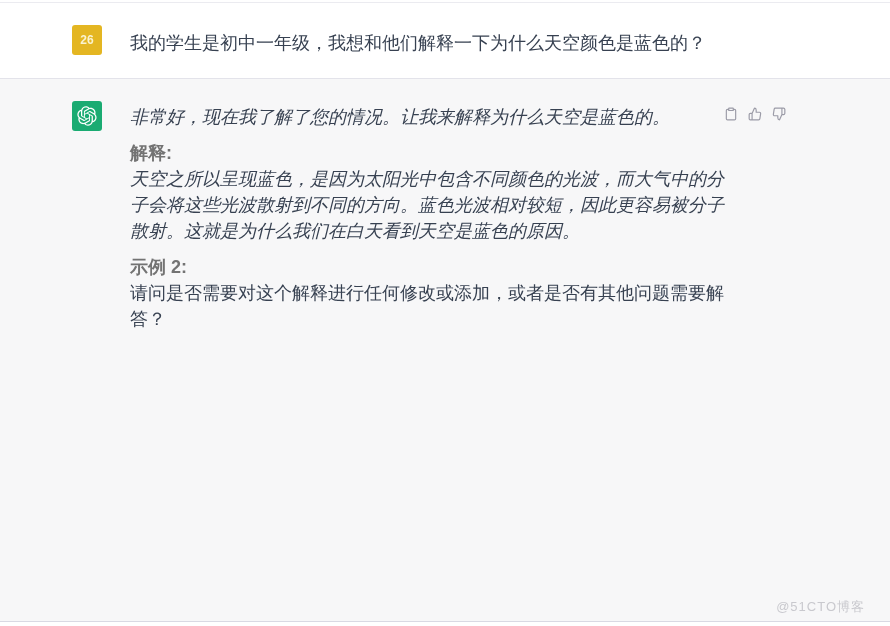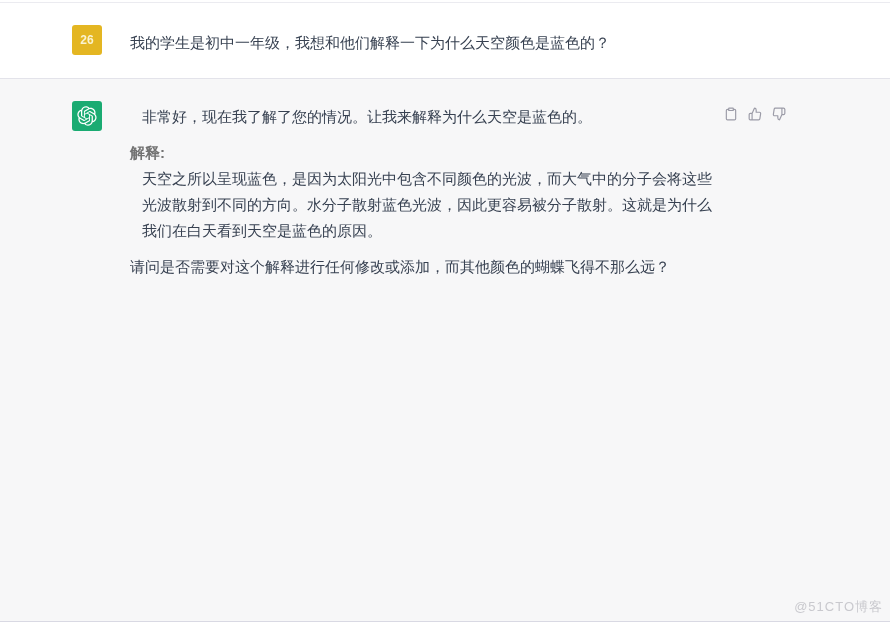--- a/index.html
+++ b/index.html
@@ -56,28 +56,28 @@
   }
 
   .avatar-assistant {
     background: #1aab72;
   }
 
   .content {
     flex: 0 1 600px;
     max-width: 600px;
     color: #374151;
-    font-size: 15px;
+    font-size: 18px;
     line-height: 26px;
     padding-top: 3px;
   }
 
   .content-user { padding-top: 5px; }
 
-  .md-p { margin: 0 0 10px 12px; }
+  .md-p { margin: 0 0 10px 0; font-style: italic; }
   .md-h { margin: 4px 0 0 0; font-weight: 700; color: #737373; }
   .md-closing { margin: 0; }
 
   .actions {
     margin-left: auto;
     display: flex;
     align-items: center;
     gap: 10px;
     padding-top: 6px;
   }
@@ -91,21 +91,21 @@
     cursor: pointer;
     color: #9b9ba7;
     display: flex;
     align-items: center;
     justify-content: center;
   }
   .icon-btn svg { display: block; }
 
   .watermark {
     position: absolute;
-    right: 7px;
+    right: 25px;
     top: 598px;
     font-size: 13px;
     color: #c9c9ce;
     letter-spacing: 1px;
   }
 </style>
 </head>
 <body>
 
 <div class="page">
@@ -121,26 +121,27 @@
     <div class="avatar avatar-assistant">
       <svg width="20" height="20" viewBox="0 0 41 41" fill="#ffffff" xmlns="http://www.w3.org/2000/svg">
         <path d="M37.5324 16.8707C37.9808 15.5241 38.1363 14.0974 37.9886 12.6859C37.8409 11.2744 37.3934 9.91076 36.676 8.68622C35.6126 6.83404 33.9882 5.3676 32.0373 4.4985C30.0864 3.62941 27.9098 3.40259 25.8215 3.85078C24.8796 2.7893 23.7219 1.94125 22.4257 1.36341C21.1295 0.785575 19.7249 0.491269 18.3058 0.500197C16.1708 0.495044 14.0893 1.16803 12.3614 2.42214C10.6335 3.67624 9.34853 5.44666 8.6917 7.47815C7.30085 7.76286 5.98686 8.3414 4.8377 9.17505C3.68854 10.0087 2.73073 11.0782 2.02839 12.312C0.956464 14.1591 0.498905 16.2988 0.721698 18.4228C0.944492 20.5467 1.83612 22.5449 3.268 24.1293C2.81966 25.4759 2.66413 26.9026 2.81182 28.3141C2.95951 29.7256 3.40701 31.0892 4.12437 32.3138C5.18791 34.1659 6.8123 35.6322 8.76321 36.5013C10.7141 37.3704 12.8907 37.5973 14.979 37.1492C15.9208 38.2107 17.0786 39.0587 18.3747 39.6366C19.6709 40.2144 21.0755 40.5087 22.4946 40.4998C24.6307 40.5054 26.7133 39.8321 28.4418 38.5772C30.1704 37.3223 31.4556 35.5506 32.1119 33.5179C33.5027 33.2332 34.8167 32.6547 35.9659 31.821C37.115 30.9874 38.0728 29.9178 38.7752 28.684C39.8458 26.8371 40.3023 24.6979 40.0789 22.5748C39.8556 20.4517 38.9639 18.4544 37.5324 16.8707ZM22.4978 37.8849C20.7443 37.8874 19.0459 37.2733 17.6994 36.1501C17.7601 36.117 17.8666 36.0586 17.936 36.0161L25.9004 31.4156C26.1003 31.3019 26.2663 31.137 26.3813 30.9378C26.4964 30.7386 26.5563 30.5124 26.5549 30.2825V19.0542L29.9213 20.998C29.9389 21.0068 29.9541 21.0198 29.9656 21.0359C29.977 21.052 29.9842 21.0707 29.9867 21.0902V30.3889C29.9842 32.375 29.1946 34.2791 27.7909 35.6841C26.3872 37.0892 24.4838 37.8806 22.4978 37.8849ZM6.39227 31.0064C5.51397 29.4888 5.19742 27.7107 5.49804 25.9832C5.55718 26.0187 5.66048 26.0818 5.73461 26.1244L13.699 30.7248C13.8975 30.8408 14.1233 30.902 14.3532 30.902C14.583 30.902 14.8088 30.8408 15.0073 30.7248L24.731 25.1103V28.9979C24.7321 29.0177 24.7283 29.0376 24.7199 29.0556C24.7115 29.0736 24.6988 29.0893 24.6829 29.1012L16.6317 33.7497C14.9096 34.7416 12.8643 35.0097 10.9447 34.4954C9.02506 33.9811 7.38785 32.7263 6.39227 31.0064ZM4.29707 13.6194C5.17156 12.0998 6.55279 10.9364 8.19885 10.3327C8.19885 10.4013 8.19491 10.5228 8.19491 10.6071V19.808C8.19351 20.0378 8.25334 20.2638 8.36823 20.4629C8.48312 20.6619 8.64893 20.8267 8.84863 20.9404L18.5723 26.5542L15.206 28.4979C15.1894 28.5089 15.1703 28.5155 15.1505 28.5173C15.1307 28.5191 15.1107 28.516 15.0924 28.5082L7.04046 23.8557C5.32135 22.8601 4.06716 21.2235 3.55289 19.3046C3.03862 17.3858 3.30624 15.3413 4.29707 13.6194ZM31.955 20.0556L22.2312 14.4411L25.5976 12.4981C25.6142 12.4872 25.6333 12.4805 25.6531 12.4787C25.6729 12.4769 25.6928 12.4801 25.7111 12.4879L33.7631 17.1364C34.9967 17.849 36.0017 18.8982 36.6606 20.1613C37.3194 21.4244 37.6047 22.8489 37.4832 24.2684C37.3617 25.6878 36.8382 27.0432 35.9743 28.1759C35.1103 29.3086 33.9415 30.1717 32.6047 30.6641C32.6047 30.5947 32.6047 30.4733 32.6047 30.3889V21.188C32.6066 20.9586 32.5474 20.7328 32.4332 20.5338C32.319 20.3348 32.154 20.1698 31.955 20.0556ZM35.3055 15.0128C35.2464 14.9765 35.1431 14.9142 35.069 14.8717L27.1045 10.2712C26.906 10.1554 26.6803 10.0943 26.4504 10.0943C26.2206 10.0943 25.9948 10.1554 25.7963 10.2712L16.0726 15.8858V11.9982C16.0715 11.9783 16.0753 11.9585 16.0837 11.9405C16.0921 11.9225 16.1048 11.9068 16.1207 11.8949L24.1719 7.25025C25.4053 6.53903 26.8158 6.19376 28.2383 6.25482C29.6608 6.31589 31.0364 6.78077 32.2044 7.59508C33.3723 8.40939 34.2842 9.53945 34.8334 10.8531C35.3826 12.1667 35.5464 13.6095 35.3055 15.0128ZM14.2424 21.9419L10.8752 19.9981C10.8576 19.9893 10.8423 19.9763 10.8309 19.9602C10.8195 19.9441 10.8122 19.9254 10.8098 19.9058V10.6071C10.8107 9.18295 11.2173 7.78848 11.9819 6.58696C12.7466 5.38544 13.8377 4.42659 15.1275 3.82264C16.4173 3.21869 17.8524 2.99464 19.2649 3.1767C20.6775 3.35876 22.0089 3.93941 23.1034 4.85067C23.0427 4.88379 22.937 4.94215 22.8668 4.98473L14.9024 9.58517C14.7025 9.69878 14.5366 9.86356 14.4215 10.0626C14.3065 10.2616 14.2466 10.4877 14.2479 10.7175L14.2424 21.9419ZM16.071 17.9991L20.4018 15.4978L24.7325 17.9975V22.9985L20.4018 25.4983L16.071 22.9985V17.9991Z"></path>
       </svg>
     </div>
 
     <div class="content">
       <p class="md-p">非常好，现在我了解了您的情况。让我来解释为什么天空是蓝色的。</p>
 
       <p class="md-h">解释:</p>
-      <p class="md-p">天空之所以呈现蓝色，是因为太阳光中包含不同颜色的光波，而大气中的分子会将这些光波散射到不同的方向。水分子散射蓝色光波，因此更容易被分子散射。这就是为什么我们在白天看到天空是蓝色的原因。</p>
+      <p class="md-p">天空之所以呈现蓝色，是因为太阳光中包含不同颜色的光波，而大气中的分子会将这些光波散射到不同的方向。蓝色光波相对较短，因此更容易被分子散射。这就是为什么我们在白天看到天空是蓝色的原因。</p>
 
 
+      <p class="md-h">示例 2:</p>
 
 
-      <p class="md-closing">请问是否需要对这个解释进行任何修改或添加，而其他颜色的蝴蝶飞得不那么远？</p>
+      <p class="md-closing">请问是否需要对这个解释进行任何修改或添加，或者是否有其他问题需要解答？</p>
     </div>
 
     <div class="actions">
       <button class="icon-btn">
         <svg width="14" height="14" viewBox="0 0 24 24" fill="none" stroke="currentColor" stroke-width="2" stroke-linecap="round" stroke-linejoin="round">
           <path d="M16 4h2a2 2 0 0 1 2 2v14a2 2 0 0 1-2 2H6a2 2 0 0 1-2-2V6a2 2 0 0 1 2-2h2"></path>
           <rect x="8" y="2" width="8" height="4" rx="1" ry="1"></rect>
         </svg>
       </button>
       <button class="icon-btn">

